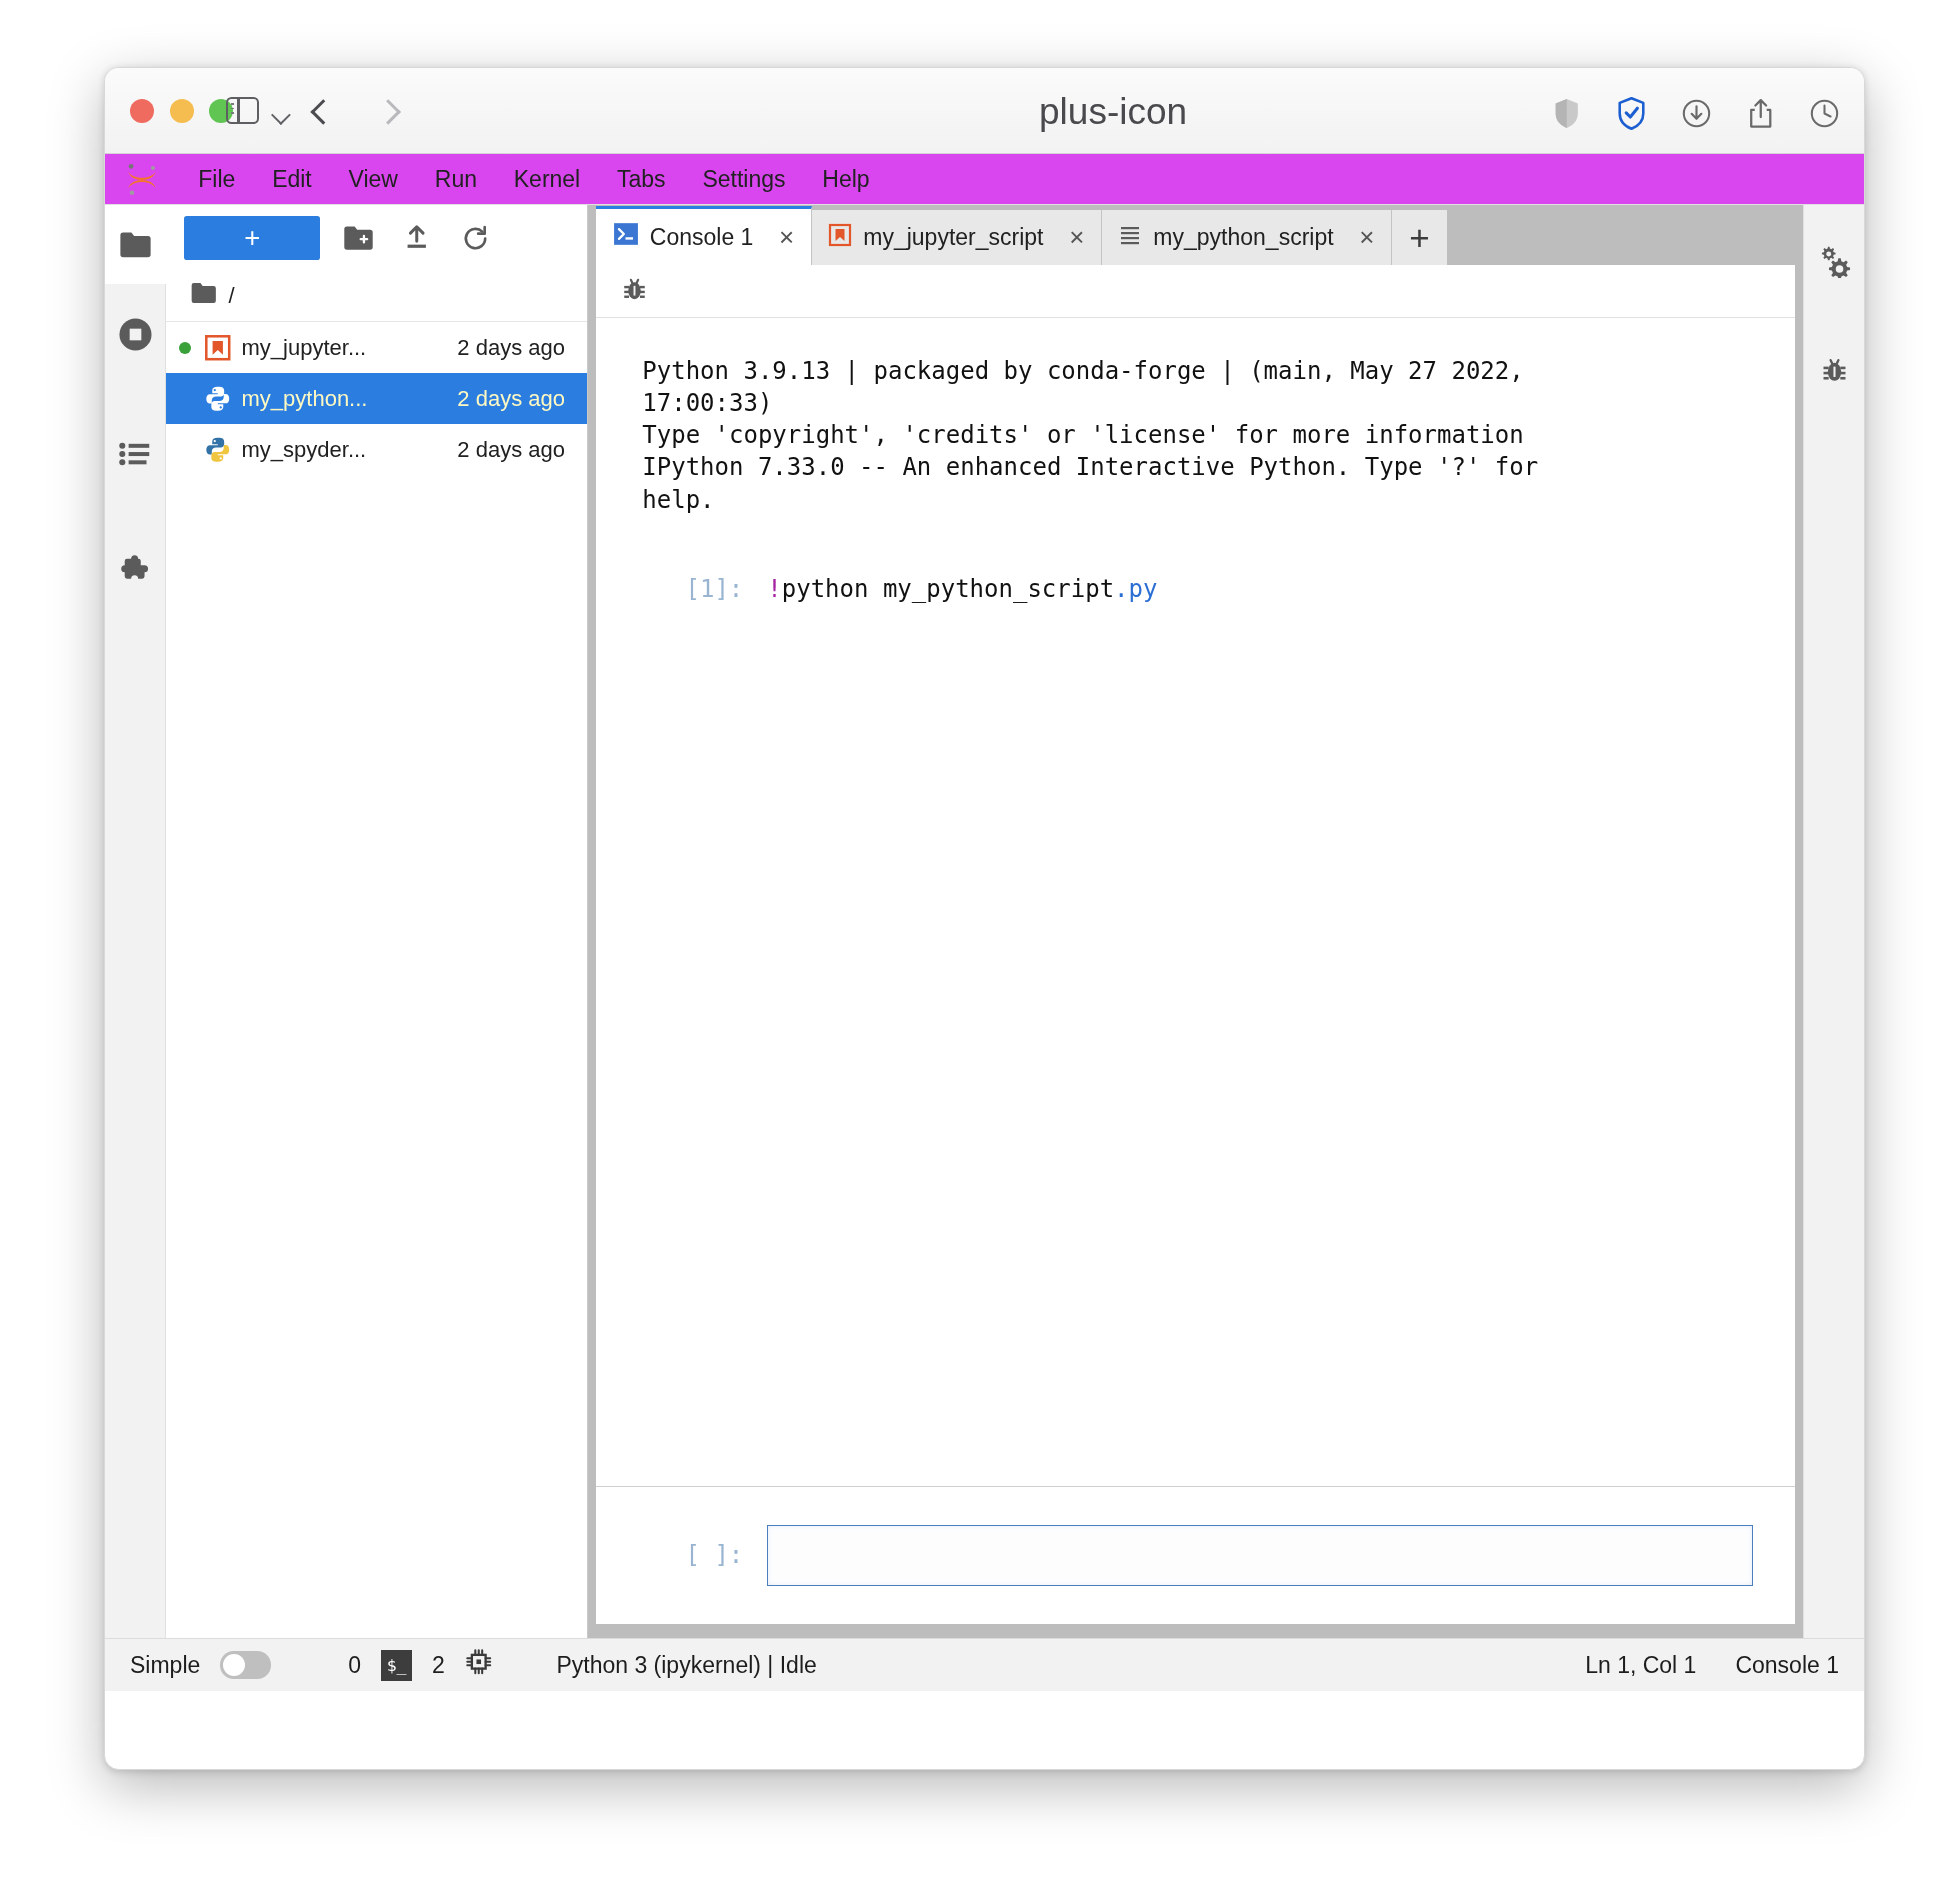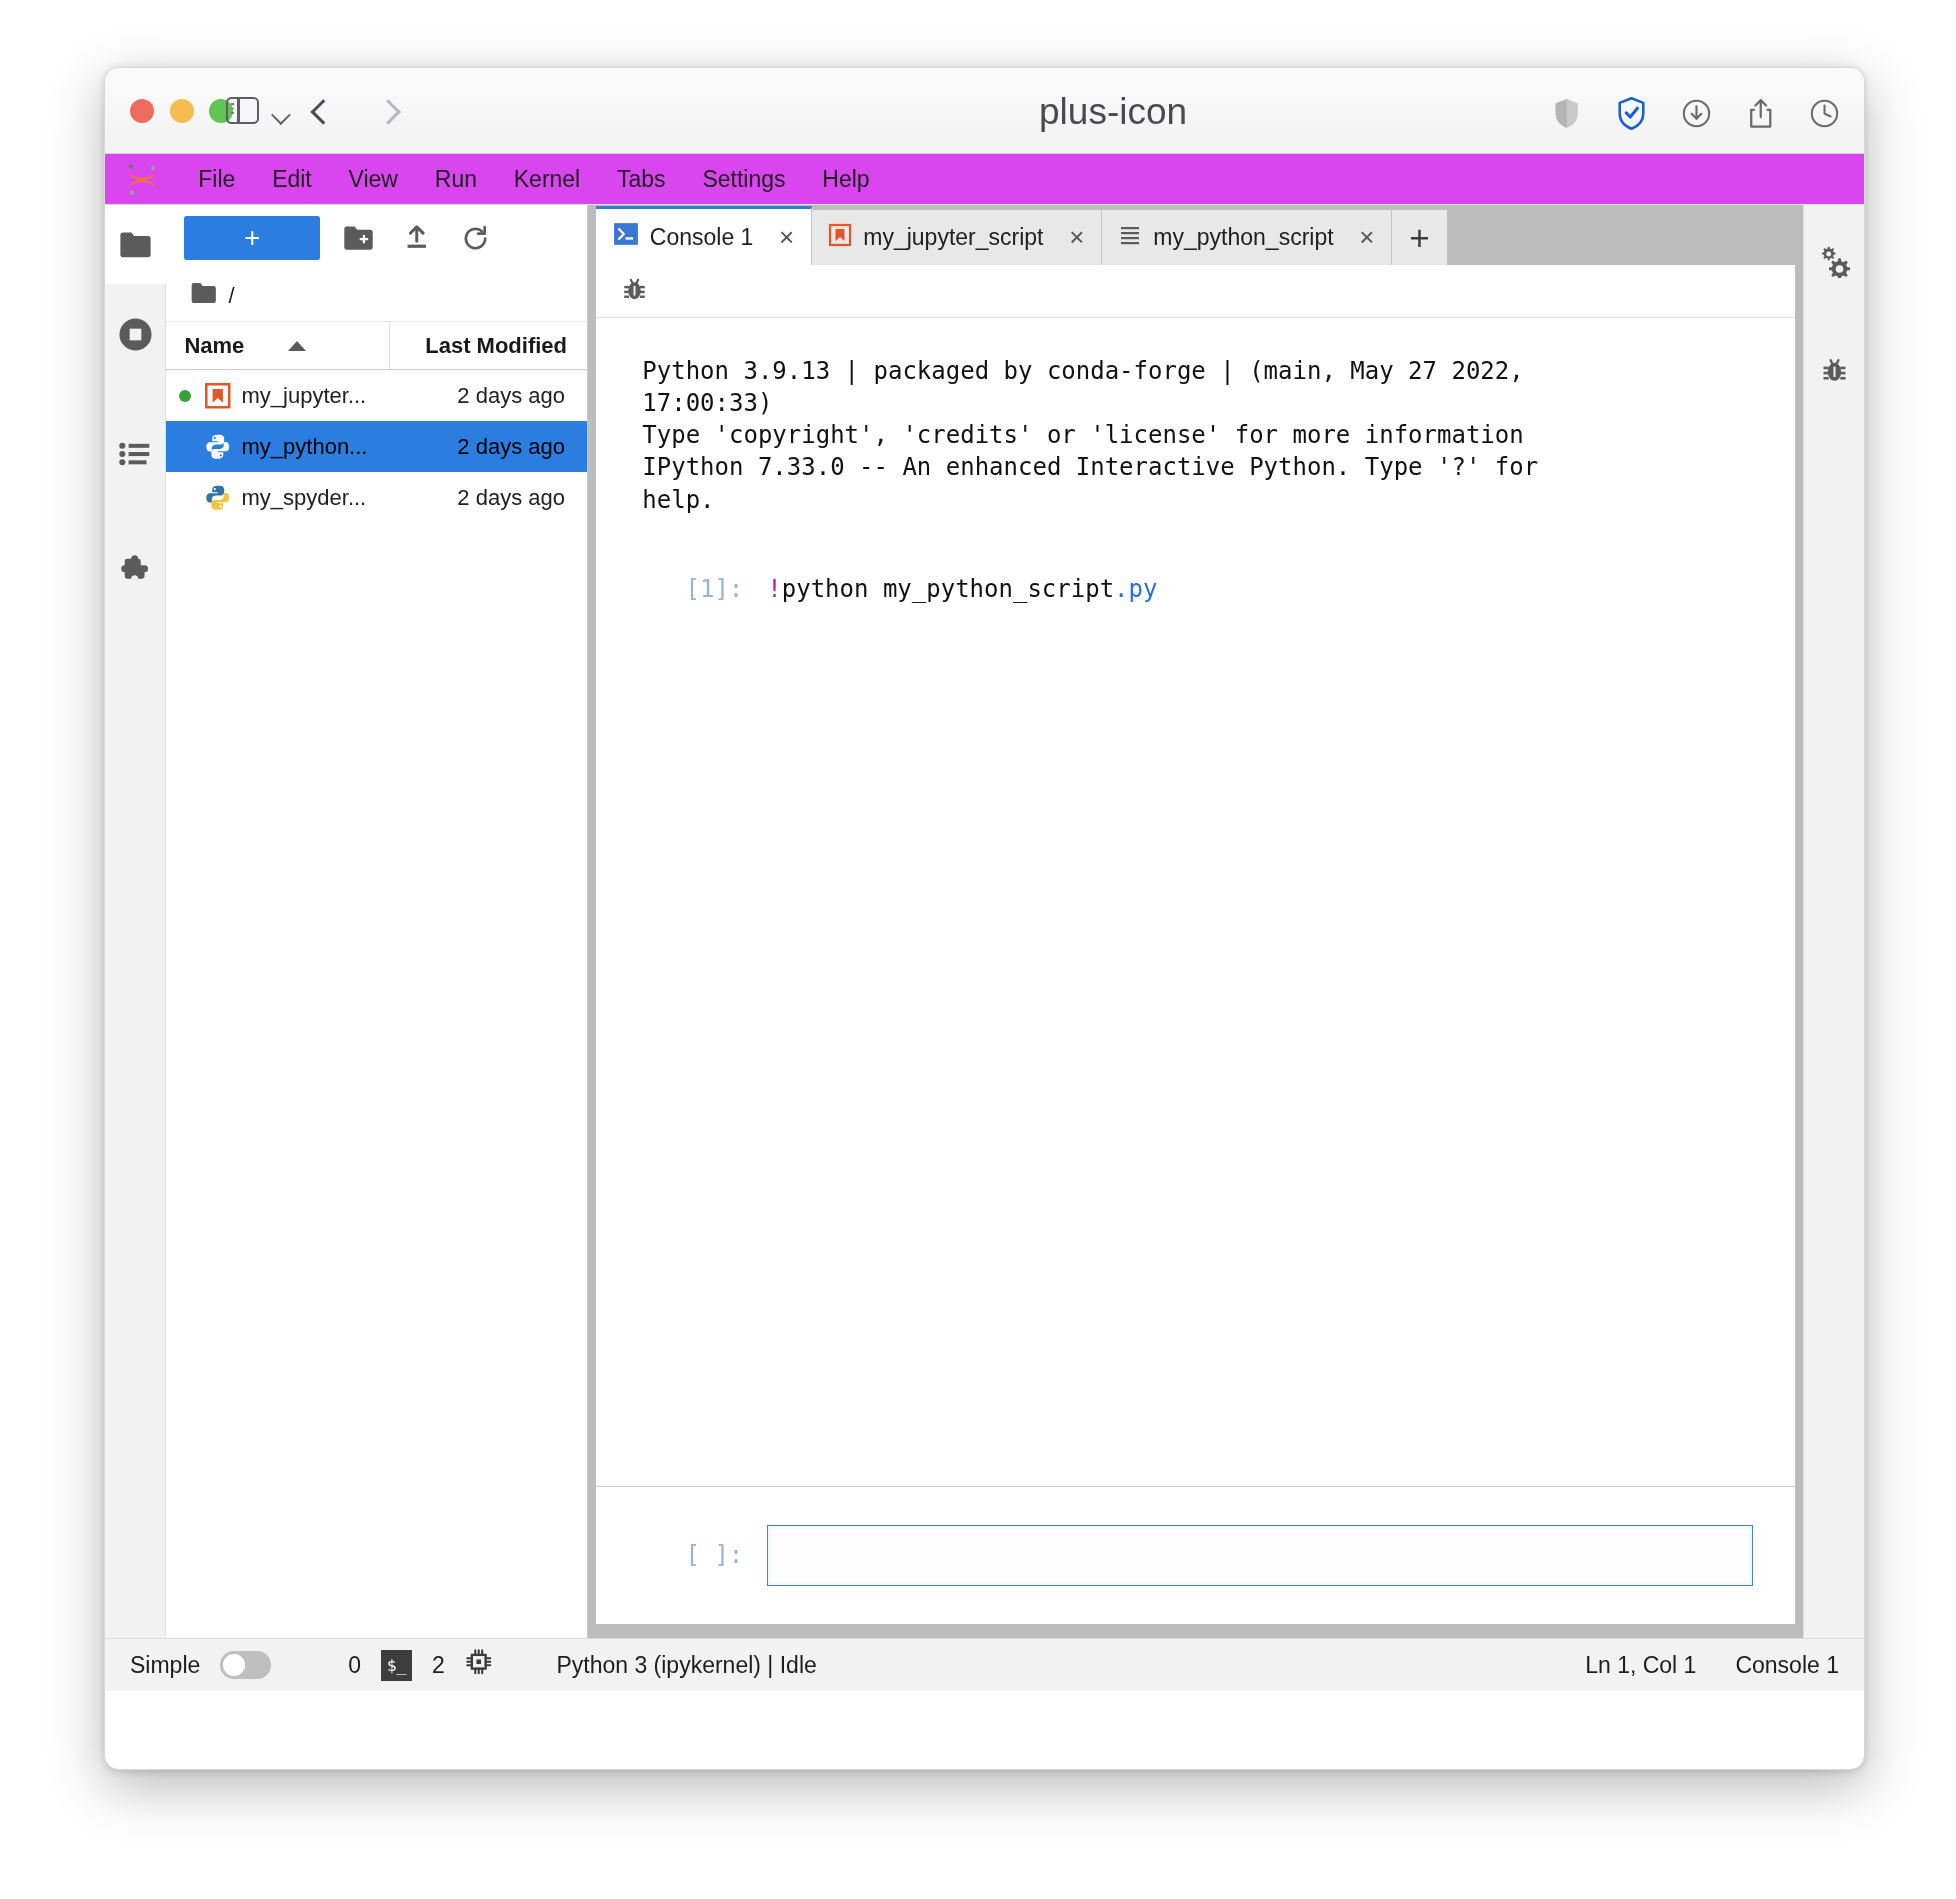--- a/index.html
+++ b/index.html
@@ -83,21 +83,21 @@
   .newbtn { width: 136px; height: 44px; background:#2b7de0; border-radius:2.8px; color:#fff; font-size:27.5px; display:flex; align-items:center; justify-content:center; font-weight:300;}
   .tb-icon { width:40px; height:40px; display:flex; align-items:center; justify-content:center; }
   .fb-filter { margin: 5.5px 22px 0 22px; height:50px; border:0.9px solid #9a9a9a; display:flex; align-items:center; padding:0 13px; }
   .fb-filter span { flex:1; font-size:22px; color:#9b9b9b; }
   .fb-breadcrumb { height: 51px; display:flex; align-items:center; padding-left:24px; gap:11px; border-bottom:0.9px solid #e6e6e6; font-size:22px; color:#212121; }
   .fb-head { height: 48px; display:flex; border-bottom:0.9px solid #c9c9c9; align-items:center; }
   .fb-head .c-name { width: 224px; padding-left:18.4px; font-size:22px; font-weight:bold; color:#1a1a1a; display:flex; align-items:center; gap:44px; border-right:0.9px solid #e0e0e0; height:100%;}
   .fb-head .c-mod { flex:1; font-size:22px; font-weight:bold; color:#1a1a1a; text-align:right; padding-right:20px; }
   .sort-caret { width:0; height:0; border-left:9.2px solid transparent; border-right:9.2px solid transparent; border-bottom:10px solid #5a5a5a; }
   .frow { height: 51px; display:flex; align-items:center; padding-left:13px; font-size:22px; color:#212121; }
-  .frow.sel { background:#2b7de0; color:#000000; }
+  .frow.sel { background:#2b7de0; color:#fef9c3; }
   .frow .dotc { width:20px; display:flex; align-items:center; }
   .greendot { width:12px; height:12px; border-radius:50%; background:#3aa03a; }
   .ficon { width:37px; display:flex; align-items:center; justify-content:center; margin-right:5.5px;}
   .fname { flex:1; }
   .fmod { padding-right:22px; }
 
   
   .dock { flex:1; background:#bdbdbd; padding: 0; position:relative; }
   .dock-inner { position:absolute; left:7.3px; right:7.3px; top:0; bottom:13px; background:#fff; border:0.9px solid #bdbdbd; display:flex; flex-direction:column; }
   .tabbar { height:59px; background:#bdbdbd; display:flex; align-items:flex-end; }
@@ -283,27 +283,20 @@
 
       <div class="fb-breadcrumb">
         <span>
           <svg width="27.5" height="22" viewBox="0 0 24 20">
               <path d="M1 3 a2 2 0 0 1 2-2 h6 l2 2.6 h10 a2 2 0 0 1 2 2 V17 a2 2 0 0 1-2 2 H3 a2 2 0 0 1-2-2 Z" fill="#5b5b5b"></path>
             </svg>
         </span>
         <span>/</span>
       </div>
 
-      <div class="fb-head">
-        <div class="c-name">
-          <span>Name</span>
-          <span class="sort-caret"></span>
-        </div>
-        <div class="c-mod">Last Modified</div>
-      </div>
 
       <div class="frow">
         <div class="dotc">
             <span class="greendot"></span>
           </div>
         <div class="ficon">
           <svg width="27.5" height="27.5" viewBox="0 0 24 24">
               <rect x="2" y="2" width="20" height="20" fill="none" stroke="#e2562a" stroke-width="2.2"></rect>
               <path d="M7.5 6 h9 v12 l-4.5 -4 l-4.5 4 Z" fill="#e2562a"></path>
             </svg>

